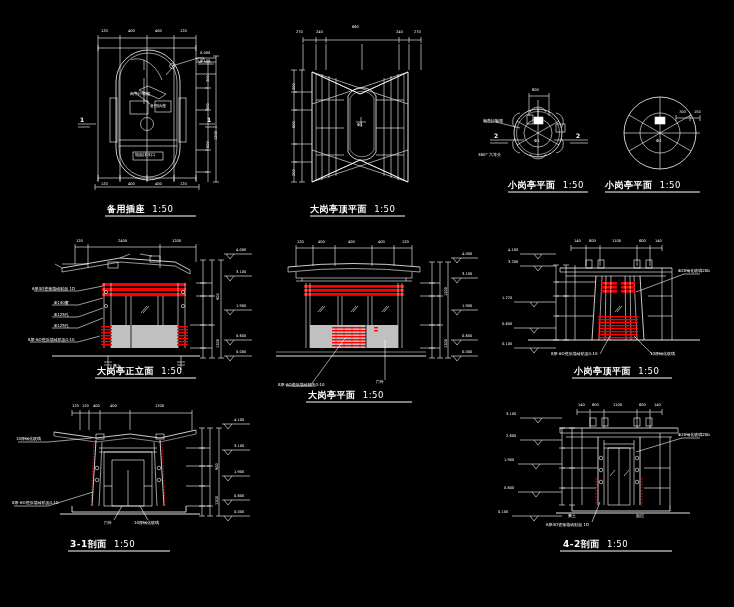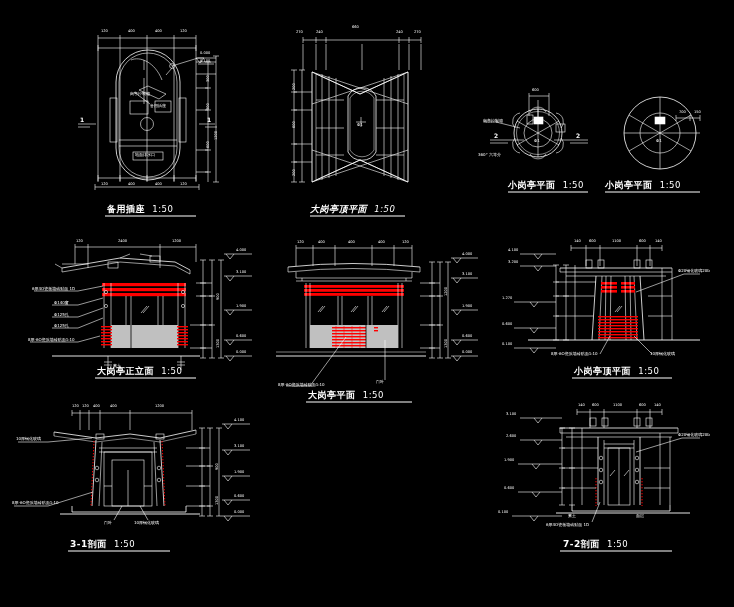--- a/index.html
+++ b/index.html
@@ -734,21 +734,21 @@
     <line x1="682" y1="438" x2="700" y2="438"></line>
     <line x1="600" y1="502" x2="592" y2="522"></line>
 
     <line x1="560" y1="551" x2="672" y2="551" stroke-width="1.1"></line>
   </g>
 </svg>
 
 <div class="ttl" style="left:107px;top:203px;">
   <span>备用插座</span>&nbsp;&nbsp;<span class="sc">1:50</span>
 </div>
-<div class="ttl" style="left:310px;top:203px;font-style:italic;">
+<div class="ttl" style="left:310px;top:203px;">
   <span>大岗亭顶平面</span>&nbsp;&nbsp;<span class="sc">1:50</span>
 </div>
 <div class="ttl" style="left:508px;top:179px;">
   <span>小岗亭平面</span>&nbsp;&nbsp;<span class="sc">1:50</span>
 </div>
 <div class="ttl" style="left:605px;top:179px;">
   <span>小岗亭平面</span>&nbsp;&nbsp;<span class="sc">1:50</span>
 </div>
 <div class="ttl" style="left:97px;top:365px;text-align:center;">
   <span>大岗亭正立面</span>&nbsp;&nbsp;<span class="sc">1:50</span>
@@ -756,21 +756,21 @@
 <div class="ttl" style="left:308px;top:389px;">
   <span>大岗亭平面</span>&nbsp;&nbsp;<span class="sc">1:50</span>
 </div>
 <div class="ttl" style="left:574px;top:365px;">
   <span>小岗亭顶平面</span>&nbsp;&nbsp;<span class="sc">1:50</span>
 </div>
 <div class="ttl" style="left:70px;top:538px;">
   <span>3-1剖面</span>&nbsp;&nbsp;<span class="sc">1:50</span>
 </div>
 <div class="ttl" style="left:563px;top:538px;">
-  <span>7-2剖面</span>&nbsp;&nbsp;<span class="sc">1:50</span>
+  <span>4-2剖面</span>&nbsp;&nbsp;<span class="sc">1:50</span>
 </div>
 
 <div class="marker" style="left:80px;top:116px;">1</div>
 <div class="marker" style="left:207px;top:116px;">1</div>
 <div class="tinytxt" style="left:130px;top:92px;">岗亭控制箱</div>
 <div class="tinytxt" style="left:150px;top:104px;">备用插座</div>
 <div class="tinytxt" style="left:135px;top:153px;">地面排水口</div>
 <div class="dimtxt" style="left:101px;top:30px;">120</div>
 <div class="dimtxt" style="left:128px;top:30px;">400</div>
 <div class="dimtxt" style="left:155px;top:30px;">400</div>

